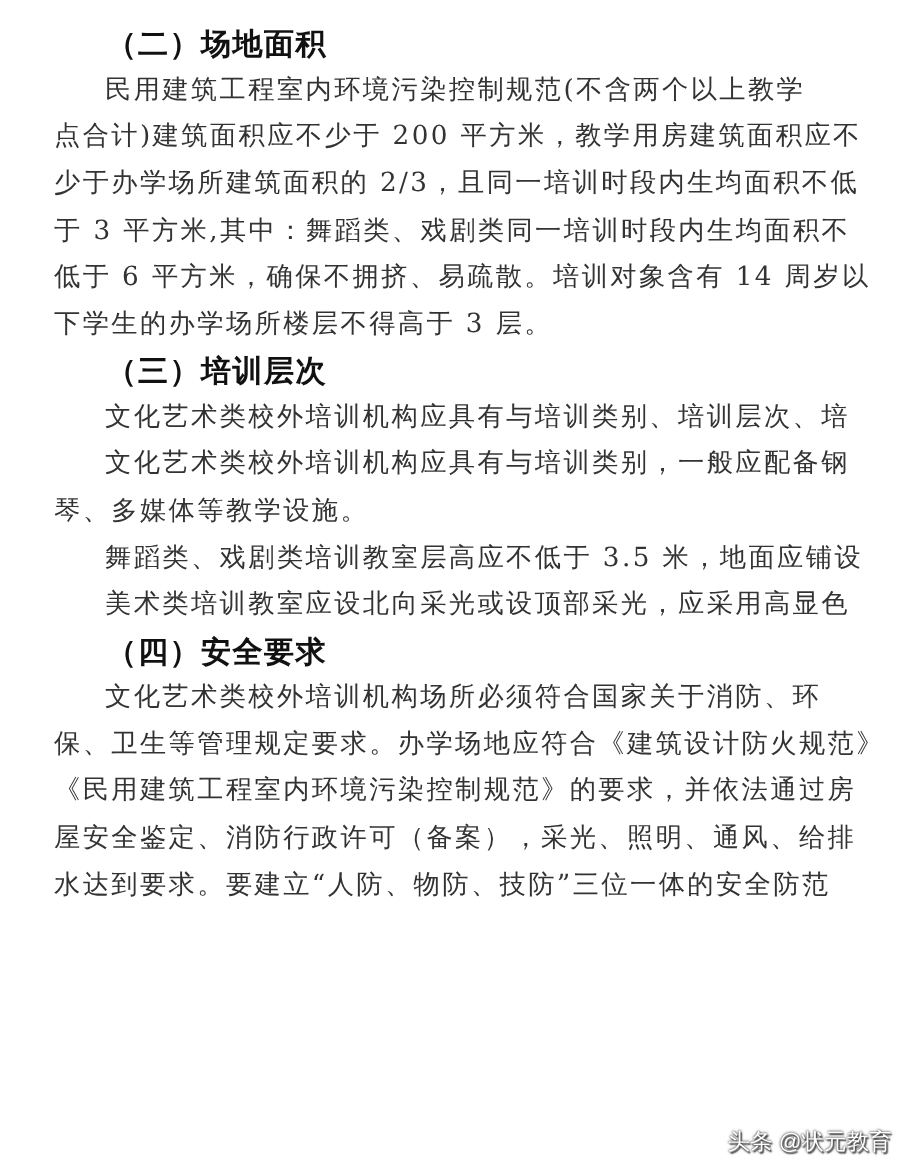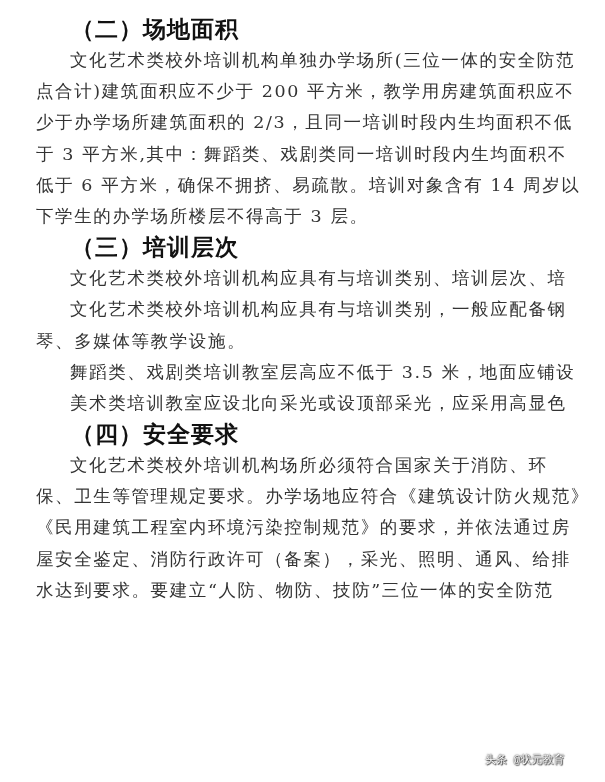--- a/index.html
+++ b/index.html
@@ -17,21 +17,21 @@
     }
     .page {
       position: absolute;
       left: 36px;
       top: 14px;
       width: 536px;
     }
     .heading {
       font-family: "DejaVu Sans", "Liberation Sans", sans-serif;
       font-weight: bold;
-      font-size: 23px;
+      font-size: 20px;
       line-height: 31px;
       height: 31px;
       padding-left: 35px;
       color: #111111;
       letter-spacing: 1px;
       white-space: nowrap;
     }
     .line {
       font-size: 17.5px;
       line-height: 31.2px;
@@ -40,36 +40,36 @@
       letter-spacing: 1.6px;
       color: #333333;
     }
     .line.first {
       padding-left: 34px;
     }
     .watermark {
       position: absolute;
       left: 485px;
       top: 752px;
-      font-family: Liberation Mono, monospace;
-      font-size: 11px;
+      font-family: Liberation Sans, sans-serif;
+      font-size: 15px;
       color: #ffffff;
       text-shadow: 0 0 1px #444, 0 0 2px #555, 1px 1px 1px #333;
       white-space: nowrap;
       letter-spacing: 0px;
     }
   </style>
 </head>
 <body>
 
 <div class="page">
 
   <div class="heading">（二）场地面积</div>
   <div>
-    <div class="line first">文化艺术类校外培训机构单独办学场所(三位一体的安全防范</div>
+    <div class="line first">民用建筑工程室内环境污染控制规范(不含两个以上教学</div>
     <div class="line">点合计)建筑面积应不少于 200 平方米，教学用房建筑面积应不</div>
     <div class="line">少于办学场所建筑面积的 2/3，且同一培训时段内生均面积不低</div>
     <div class="line">于 3 平方米,其中：舞蹈类、戏剧类同一培训时段内生均面积不</div>
     <div class="line">低于 6 平方米，确保不拥挤、易疏散。培训对象含有 14 周岁以</div>
     <div class="line">下学生的办学场所楼层不得高于 3 层。</div>
   </div>
 
   <div class="heading">（三）培训层次</div>
   <div>
     <div class="line first">文化艺术类校外培训机构应具有与培训类别、培训层次、培</div>

